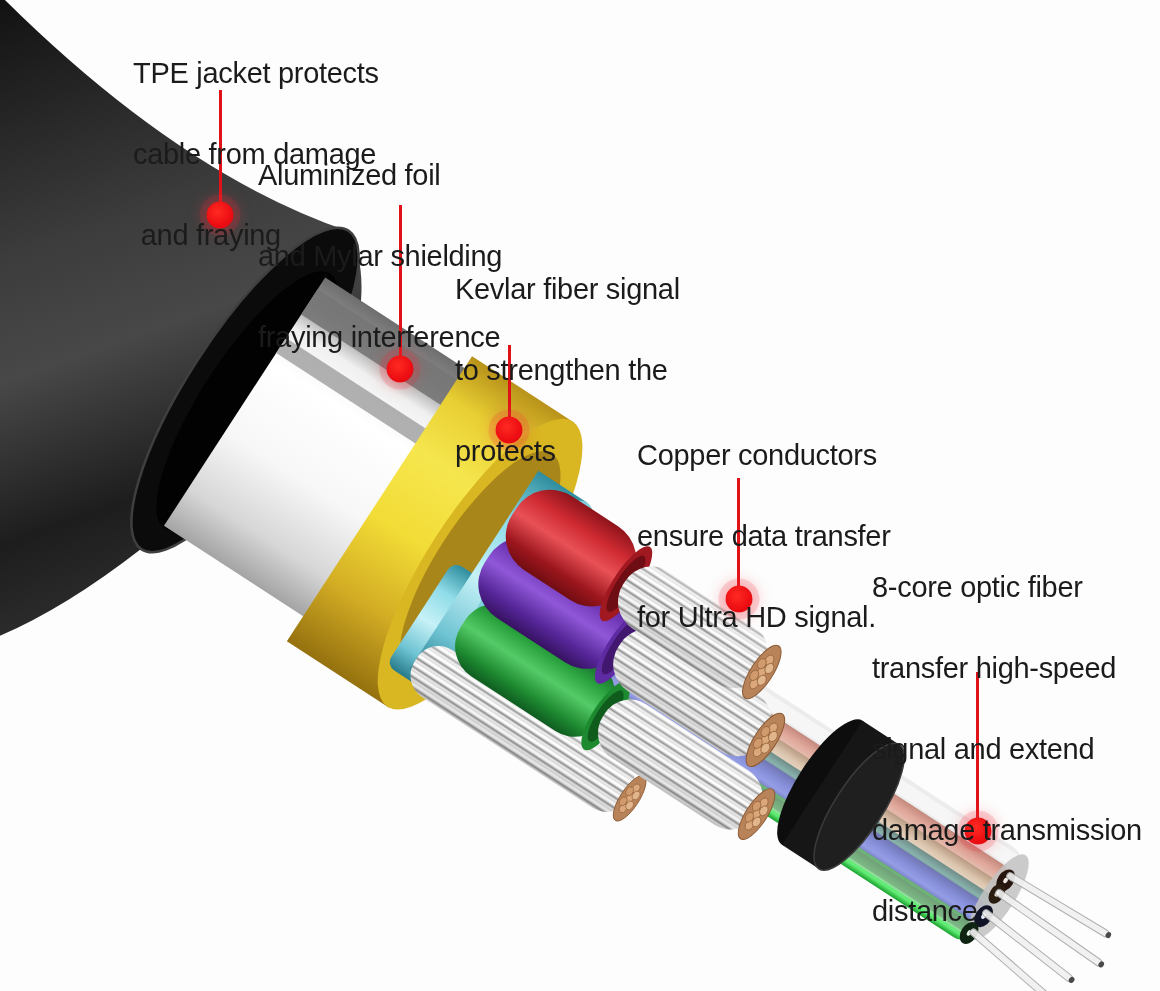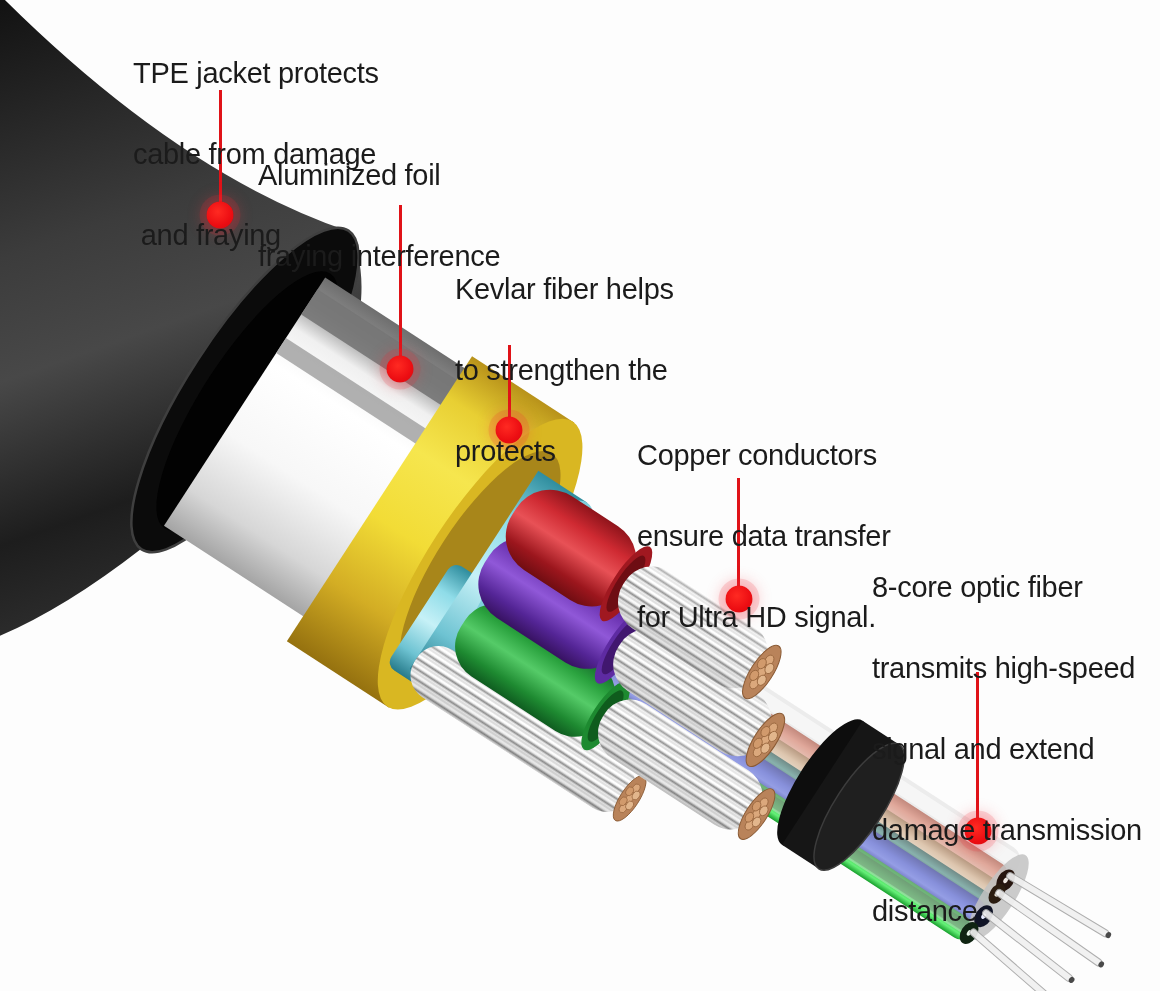--- a/index.html
+++ b/index.html
@@ -241,35 +241,36 @@
   </g>
 </svg>
 
 <div class="callout" style="left:133px;top:6px;">
   <div>TPE jacket protects</div>
   <div>cable from damage</div>
   <div> and fraying</div>
 </div>
 <div class="callout" style="left:258px;top:108px;">
   <div>Aluminized foil</div>
+  <div>and Mylar shielding</div>
   <div>fraying interference</div>
 </div>
 <div class="callout" style="left:455px;top:222px;">
-  <div>Kevlar fiber helps</div>
+  <div>Kevlar fiber signal</div>
   <div>to strengthen the</div>
   <div>protects</div>
 </div>
 <div class="callout" style="left:621px;top:388px;margin-left:16px;">
   <div>Copper conductors</div>
   <div>ensure data transfer</div>
   <div>for Ultra HD signal.</div>
 </div>
 <div class="callout" style="left:872px;top:520px;">
   <div>8-core optic fiber</div>
-  <div>transmits high-speed</div>
+  <div>transfer high-speed</div>
   <div>signal and extend</div>
   <div>damage transmission</div>
   <div>distance</div>
 </div>
 
 <div class="p-line" style="left:219px;top:90px;height:112px;"></div>
 <div class="p-line" style="left:399px;top:205px;height:151px;"></div>
 <div class="p-line" style="left:508px;top:345px;height:73px;"></div>
 <div class="p-line" style="left:737px;top:478px;height:108px;"></div>
 <div class="p-line" style="left:976px;top:672px;height:146px;"></div>

